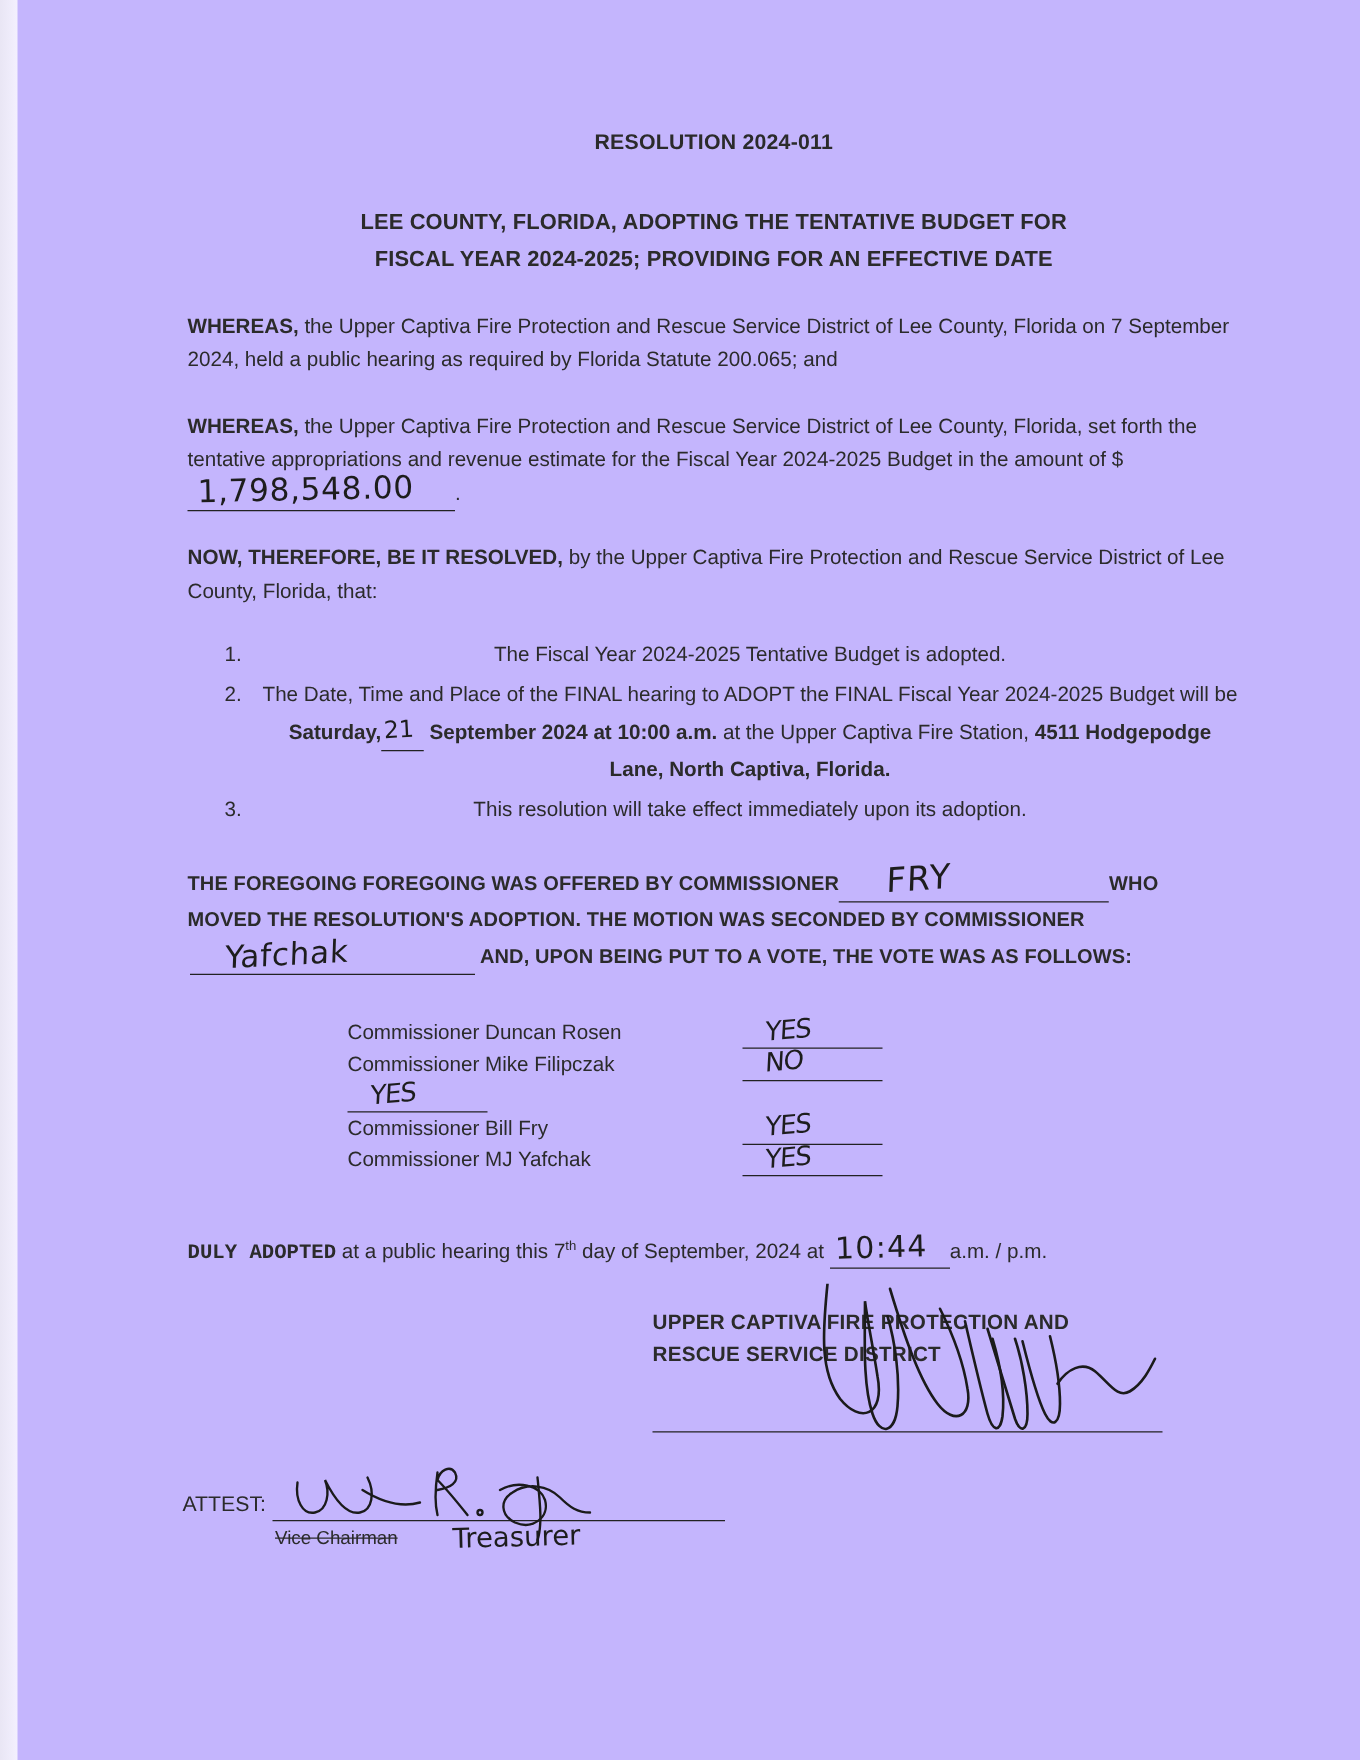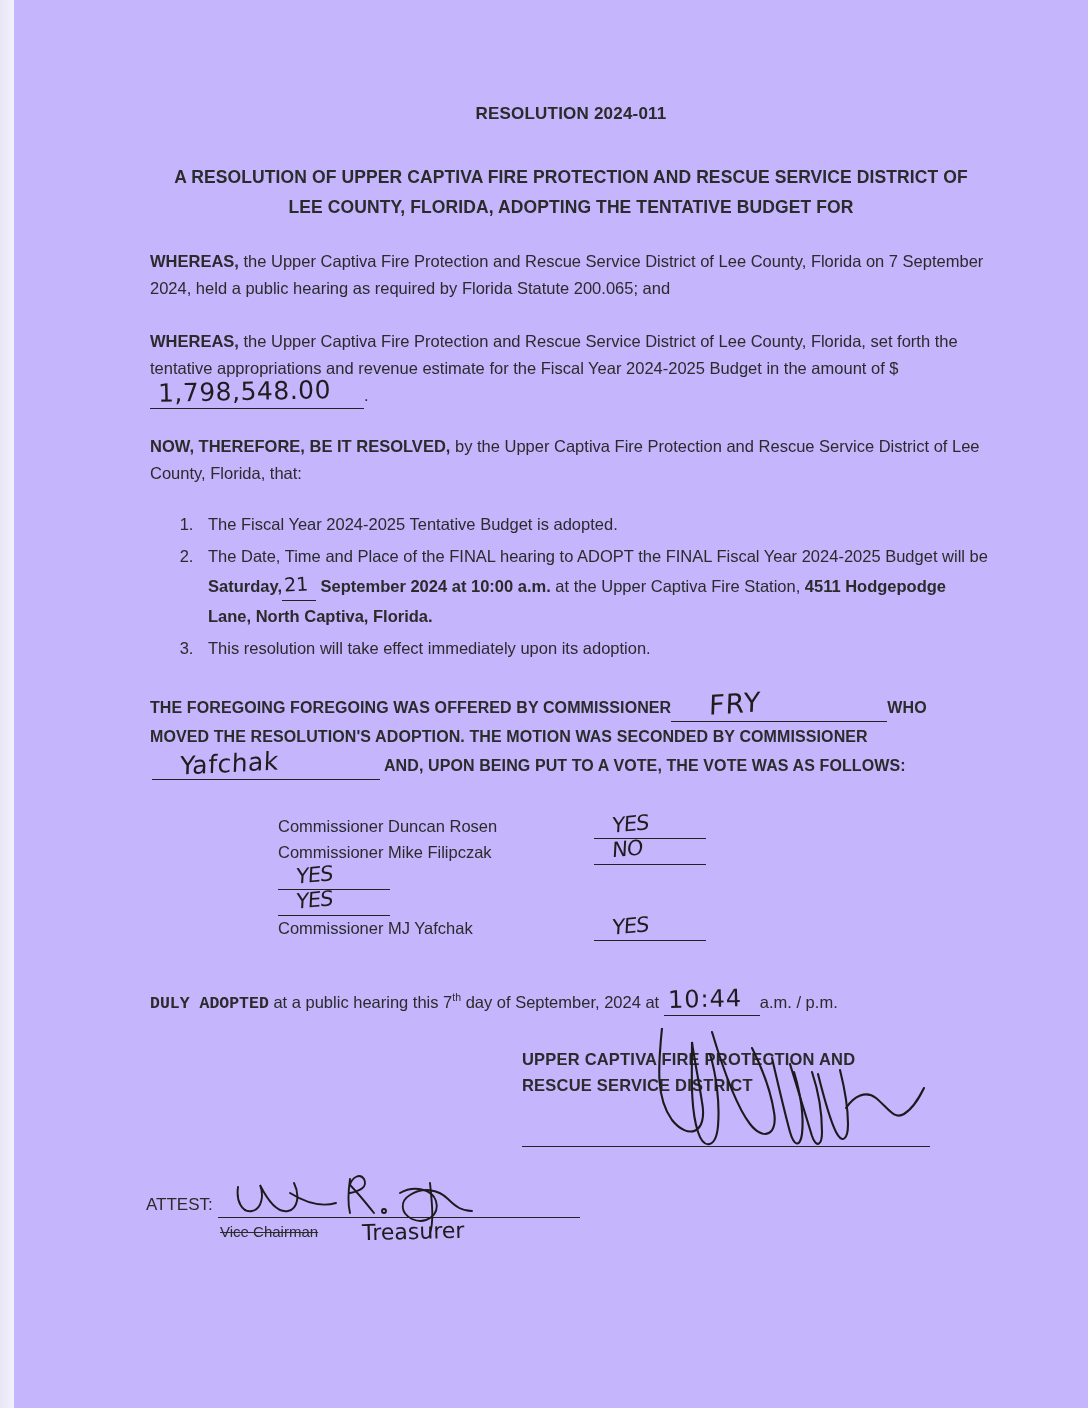--- a/index.html
+++ b/index.html
@@ -70,20 +70,21 @@
   
   ol.items {
     font-size: 16.5px;
     line-height: 30px;
     margin: 22px 0 0 0;
     padding-left: 48px;
   }
   ol.items > li {
     padding-left: 10px;
     margin-bottom: 0px;
+    text-align: center;
   }
   ol.items > li + li { margin-top: 2px; }
 
   
   .motion {
     font-size: 16px;
     font-weight: bold;
     line-height: 29px;
     margin-top: 30px;
     letter-spacing: .1px;
@@ -293,22 +294,22 @@
 <body>
 
 <div class="page">
   <div class="scan-edge"></div>
 
   <div class="doc">
 
     <div class="res-title">RESOLUTION 2024-011</div>
 
     <div class="res-subtitle">
-      <div>A RESOLUTION OF UPPER CAPTIVA FIRE PROTECTION AND RESCUE SERVICE DISTRICT OF</div>
       <div>LEE COUNTY, FLORIDA, ADOPTING THE TENTATIVE BUDGET FOR</div>
+      <div>FISCAL YEAR 2024-2025; PROVIDING FOR AN EFFECTIVE DATE</div>
     </div>
 
     <div class="para">
       <b>WHEREAS,</b><span> the Upper Captiva Fire Protection and Rescue Service District of Lee County, Florida on 7 September 2024, held a public hearing as required by Florida Statute 200.065; and</span>
     </div>
 
     <div class="para">
       <b>WHEREAS,</b><span> the Upper Captiva Fire Protection and Rescue Service District of Lee County, Florida, set forth the tentative appropriations and revenue estimate for the Fiscal Year 2024-2025 Budget in the amount of $</span><span class="amount-fill"><span class="hand hand-amount">1,798,548.00</span></span><span>.</span>
     </div>
 
@@ -347,20 +348,21 @@
         <div class="vote-line">
             <span class="hand vote-mark">NO</span>
           </div>
       </div>
       <div class="vote-row">
         <div class="vote-line">
             <span class="hand vote-mark">YES</span>
           </div>
       </div>
       <div class="vote-row">
+        <div class="vote-name">Commissioner Bill Fry</div>
         <div class="vote-line">
             <span class="hand vote-mark">YES</span>
           </div>
       </div>
       <div class="vote-row">
         <div class="vote-name">Commissioner MJ Yafchak</div>
         <div class="vote-line">
             <span class="hand vote-mark">YES</span>
           </div>
       </div>

